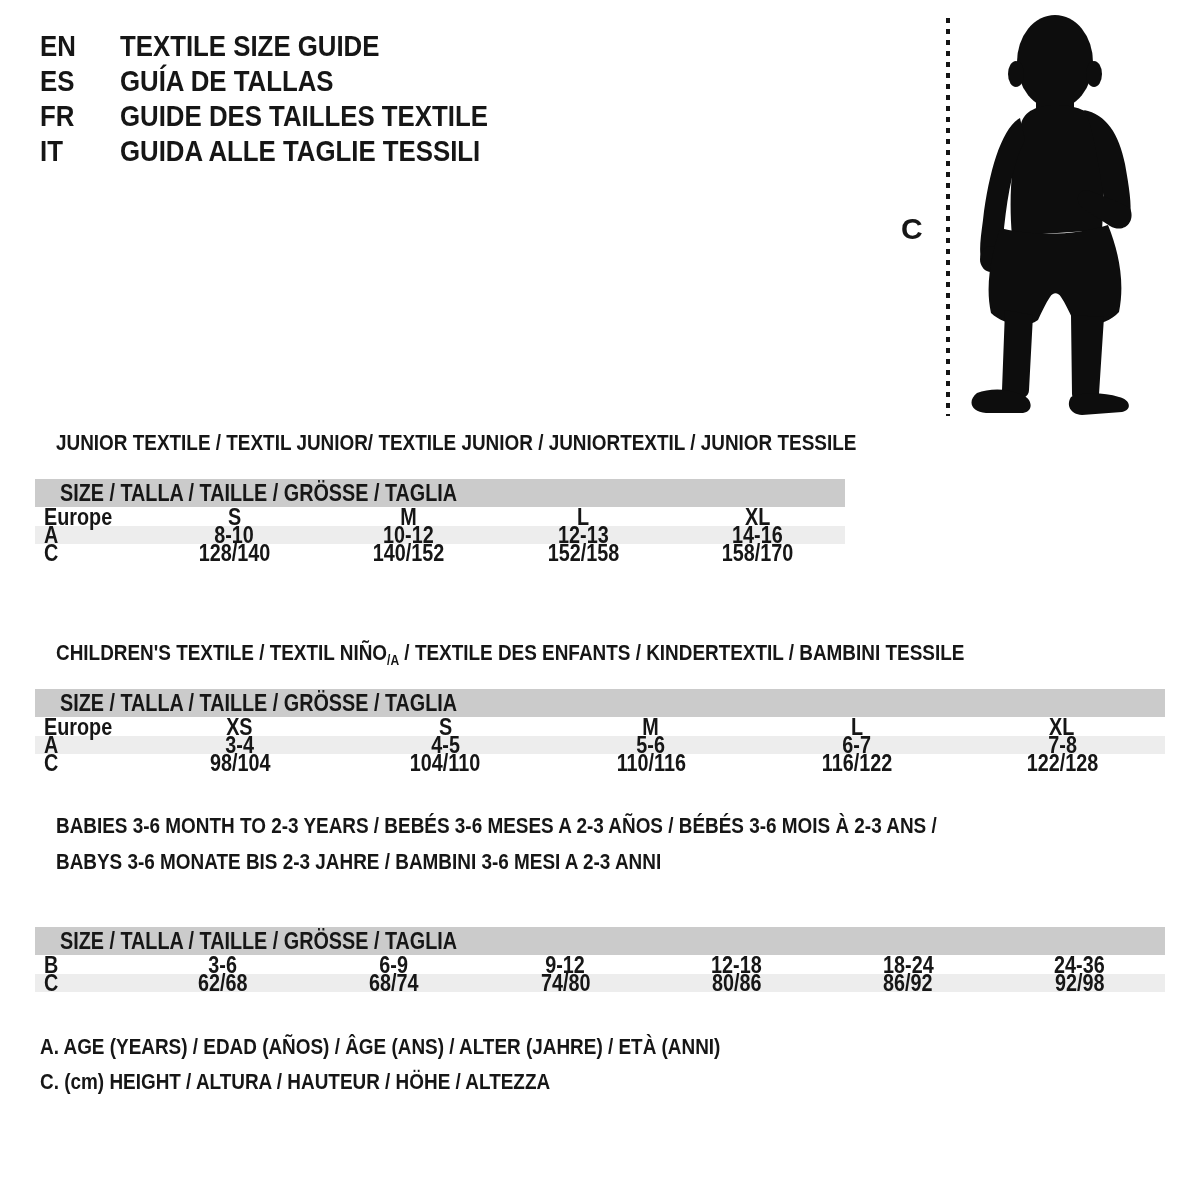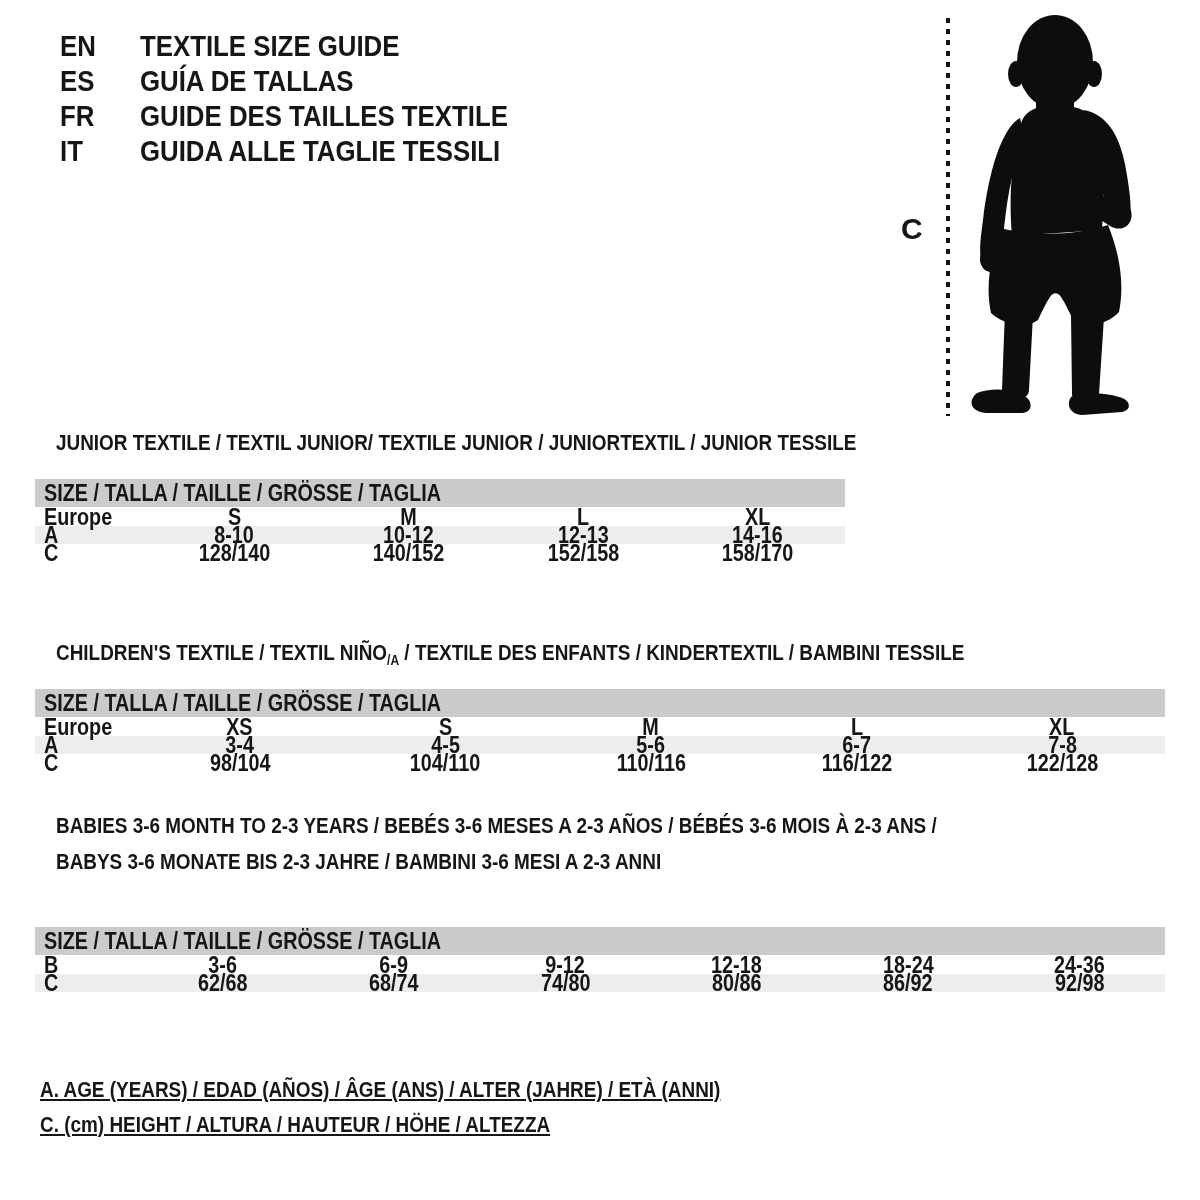--- a/index.html
+++ b/index.html
@@ -7,21 +7,21 @@
     position:relative; width:1200px; height:1200px; background:#ffffff;
     font-family:"Liberation Sans", sans-serif; font-weight:700; color:#161616;
     overflow:hidden;
   }
   
   .cnd  { display:inline-block; transform:scaleX(0.86); transform-origin:0 50%; white-space:nowrap; }
   .cndc { display:inline-block; transform:scaleX(0.86); transform-origin:50% 50%; white-space:nowrap; }
 
   
   .lang { position:absolute; left:40px; top:28px; }
-  .lang-row { display:flex; height:35px; align-items:center; font-size:30px;margin-left:20px; }
+  .lang-row { display:flex; height:35px; align-items:center; font-size:30px; }
   .lang-code { width:80px; }
 
   
   .dash-line {
     position:absolute; left:946px; top:18px; width:4px; height:398px;
     background-image:repeating-linear-gradient(to bottom, #141414 0px, #141414 5px, transparent 5px, transparent 11px);
   }
   .c-label { position:absolute; left:901px; top:212px; font-size:30px; }
   .toddler { position:absolute; left:958px; top:12px; }
 
@@ -32,31 +32,31 @@
   .title-children { left:40px; top:640px; }
   .title-babies   { left:40px; top:808px; line-height:36px; height:auto; }
 
   
   .stable { position:absolute; }
   .t1 { left:35px; top:479px; width:810px; }
   .t2 { left:35px; top:689px; width:1130px; }
   .t3 { left:35px; top:927px; width:1130px; }
   .sizebar {
     height:28px; background:#cbcbcb; display:flex; align-items:center;
-    padding-left:9px; font-size:23px; margin-bottom:1px; box-sizing:border-box;
+    padding-left:25px; font-size:23px; margin-bottom:1px; box-sizing:border-box;
   }
   .trow { display:flex; height:18px; align-items:center; font-size:23px; }
   .trow.shaded { background:#ededed; }
   .c0 { padding-left:9px; box-sizing:border-box; }
   .t1 .c0 { width:112px; }
   .t2 .c0, .t3 .c0 { width:102px; }
   .cell { flex:1 1 0; text-align:center; }
 
   
-  .legend { position:absolute; left:40px; top:1072px;text-decoration:underline; }
+  .legend { position:absolute; left:40px; top:1029px; }
   .legend-line { height:35px; display:flex; align-items:center; font-size:22px; }
 </style>
 </head>
 <body>
 
 <div class="page">
 
   <div class="lang">
     <div class="lang-row">
       <span class="lang-code"><span class="cnd">EN</span></span>

